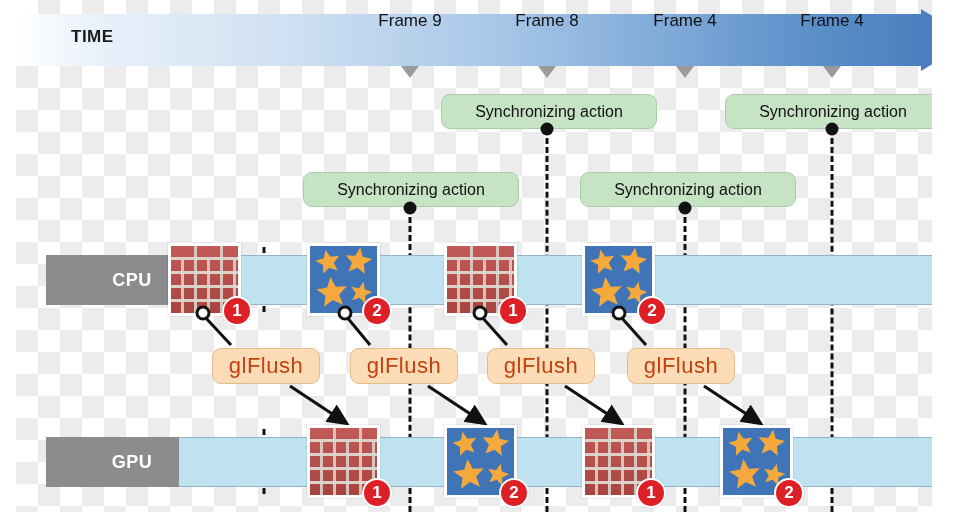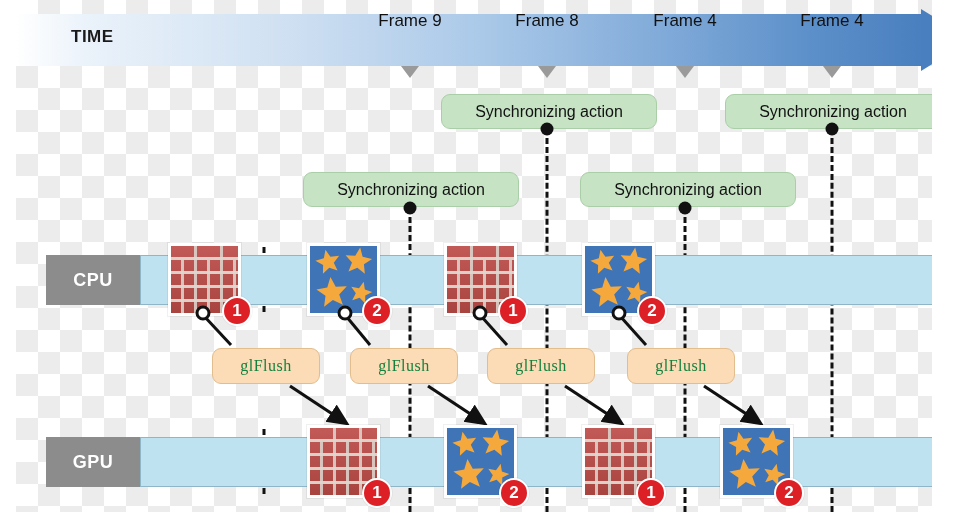--- a/index.html
+++ b/index.html
@@ -98,20 +98,21 @@
   .lane-tag {
     position: absolute;
     background: #8c8c8c;
     color: #ffffff;
     font-size: 18px;
     font-weight: bold;
     letter-spacing: 0.5px;
     display: flex;
     align-items: center;
     justify-content: center;
+    padding-left: 39px;
   }
   .lane-bar {
     position: absolute;
     background: #bfe2f0;
     border: 1px solid #8fb6c6;
     box-sizing: border-box;
   }
 
   
   .tile {
@@ -195,23 +196,23 @@
   }
   .pill-sync {
     background: #c6e3c4;
     border: 1px solid #aacfa8;
     color: #111111;
     font-size: 16px;
   }
   .pill-flush {
     background: #fbdcb6;
     border: 1px solid #e2bd8e;
-    color: #15803d;
-    font-size: 16px;
-    font-family: Liberation Serif, serif;
+    color: #c2410c;
+    font-size: 22px;
+    font-family: Liberation Sans, sans-serif;
     letter-spacing: 0.5px;
   }
 
   svg.overlay {
     position: absolute;
     left: 0;
     top: 0;
     width: 960px;
     height: 512px;
     pointer-events: none;

